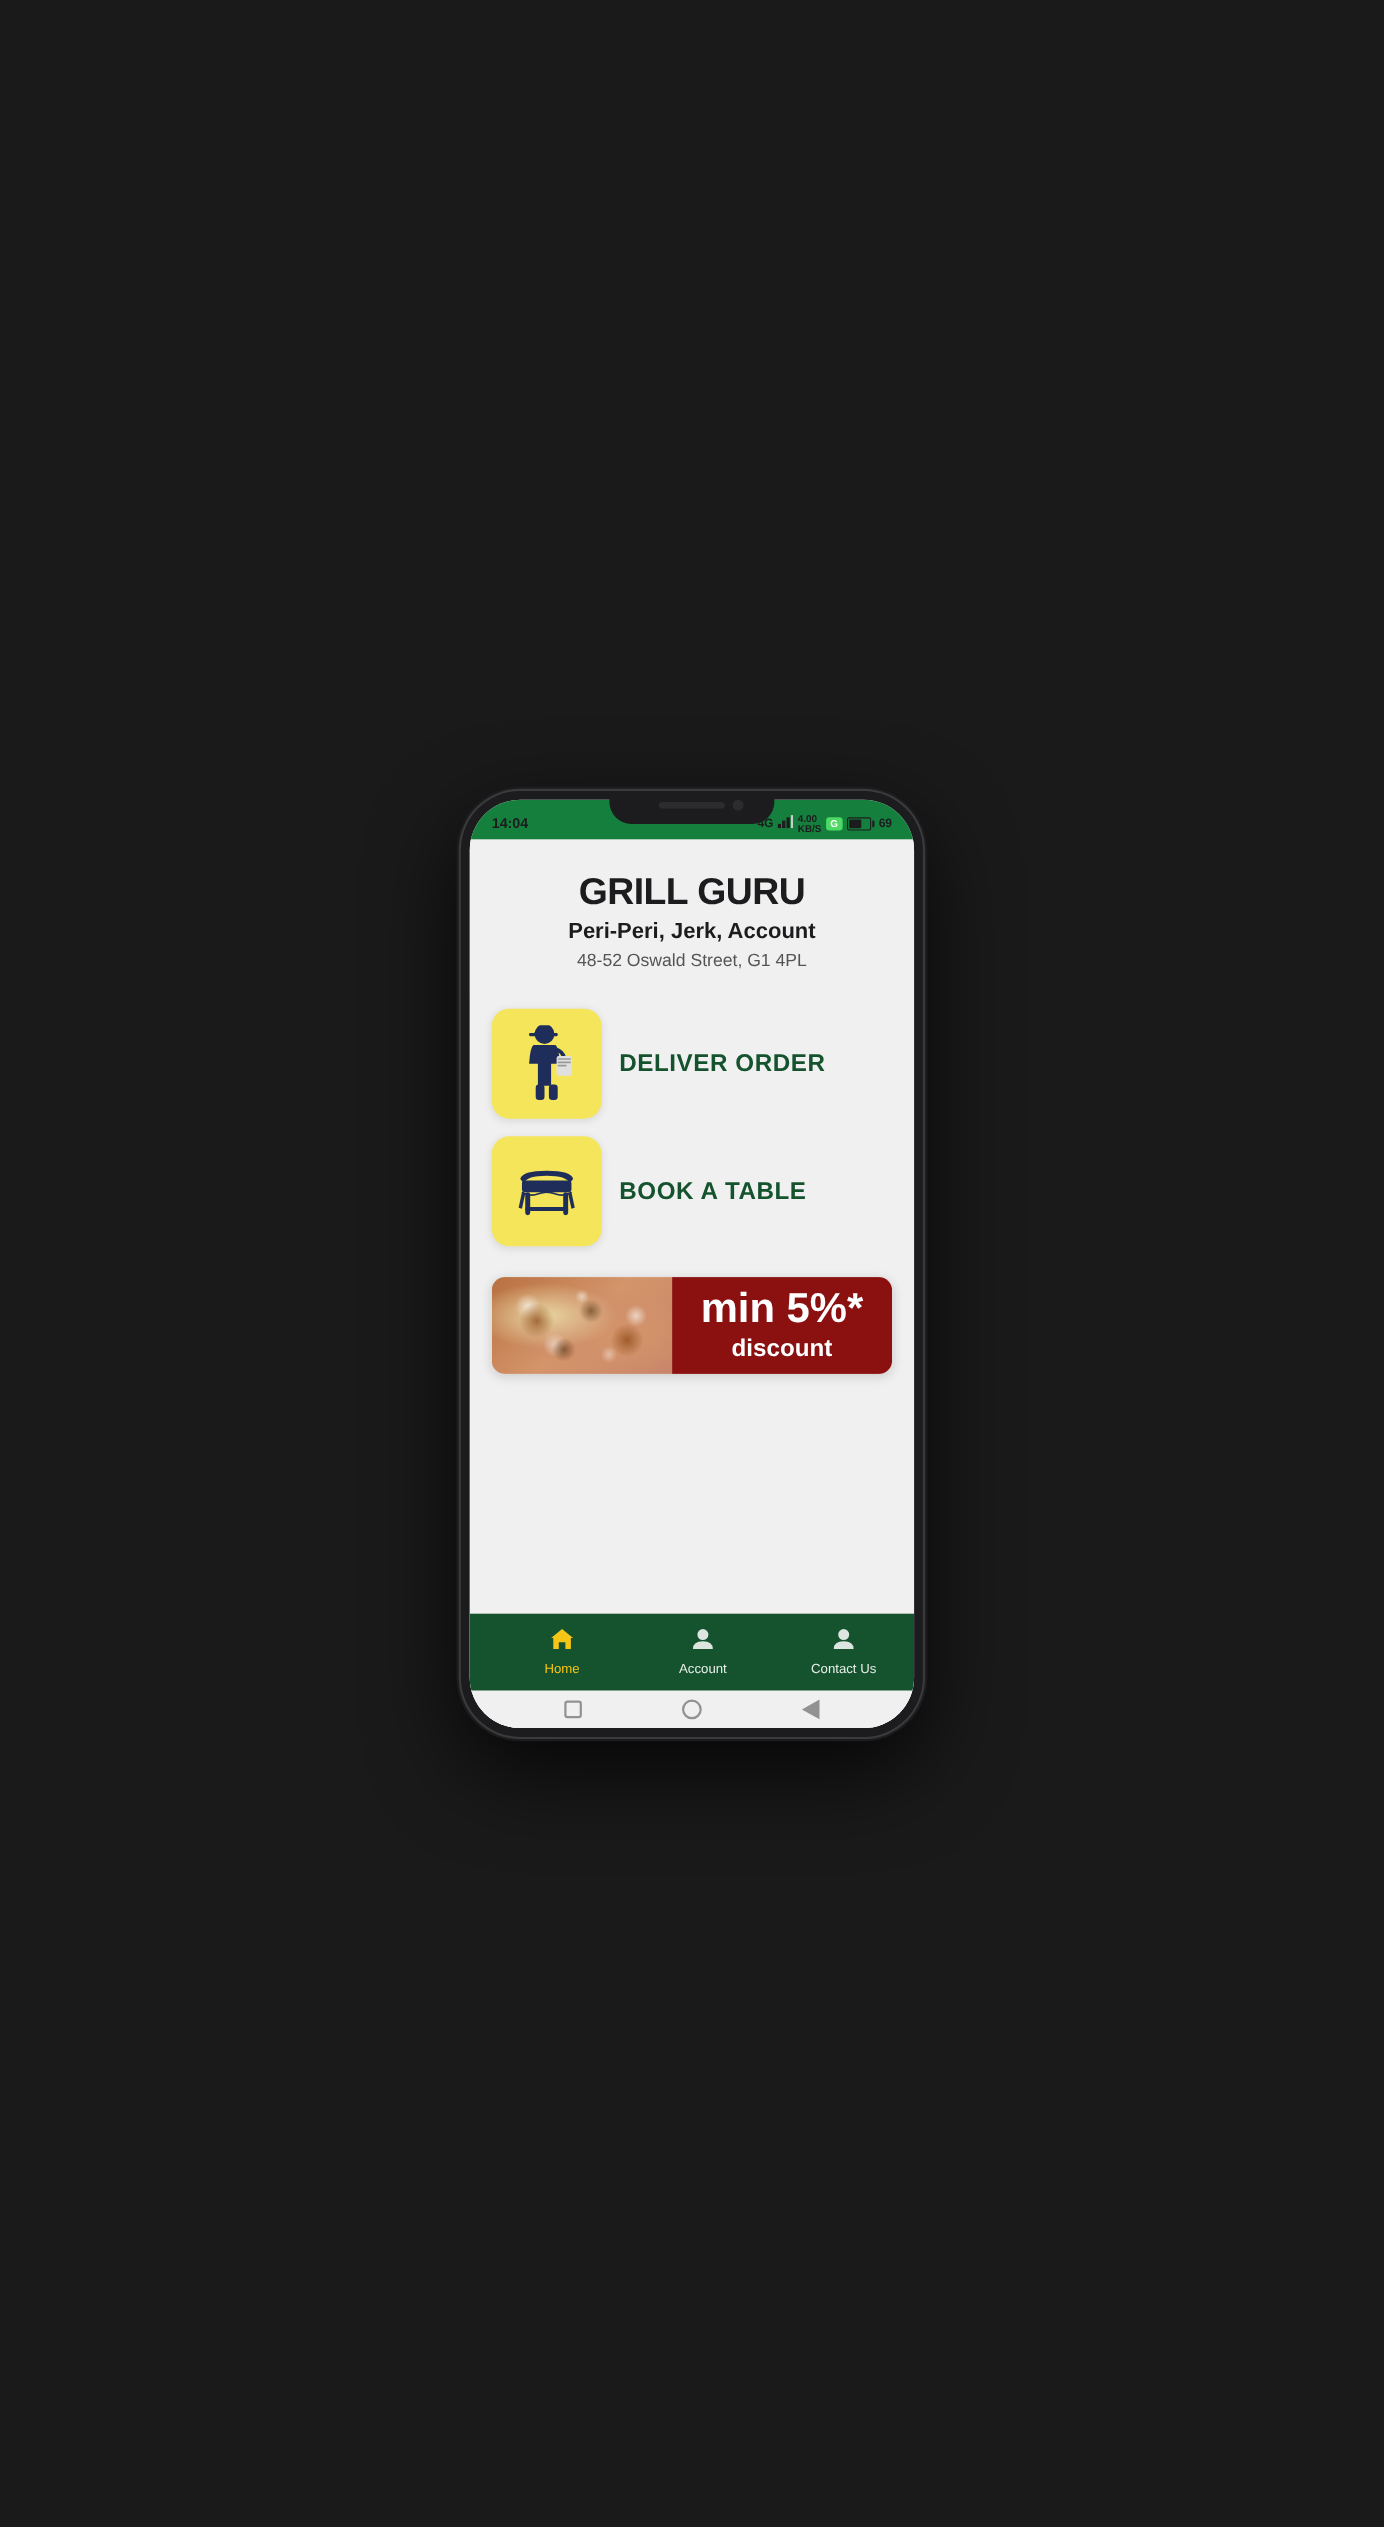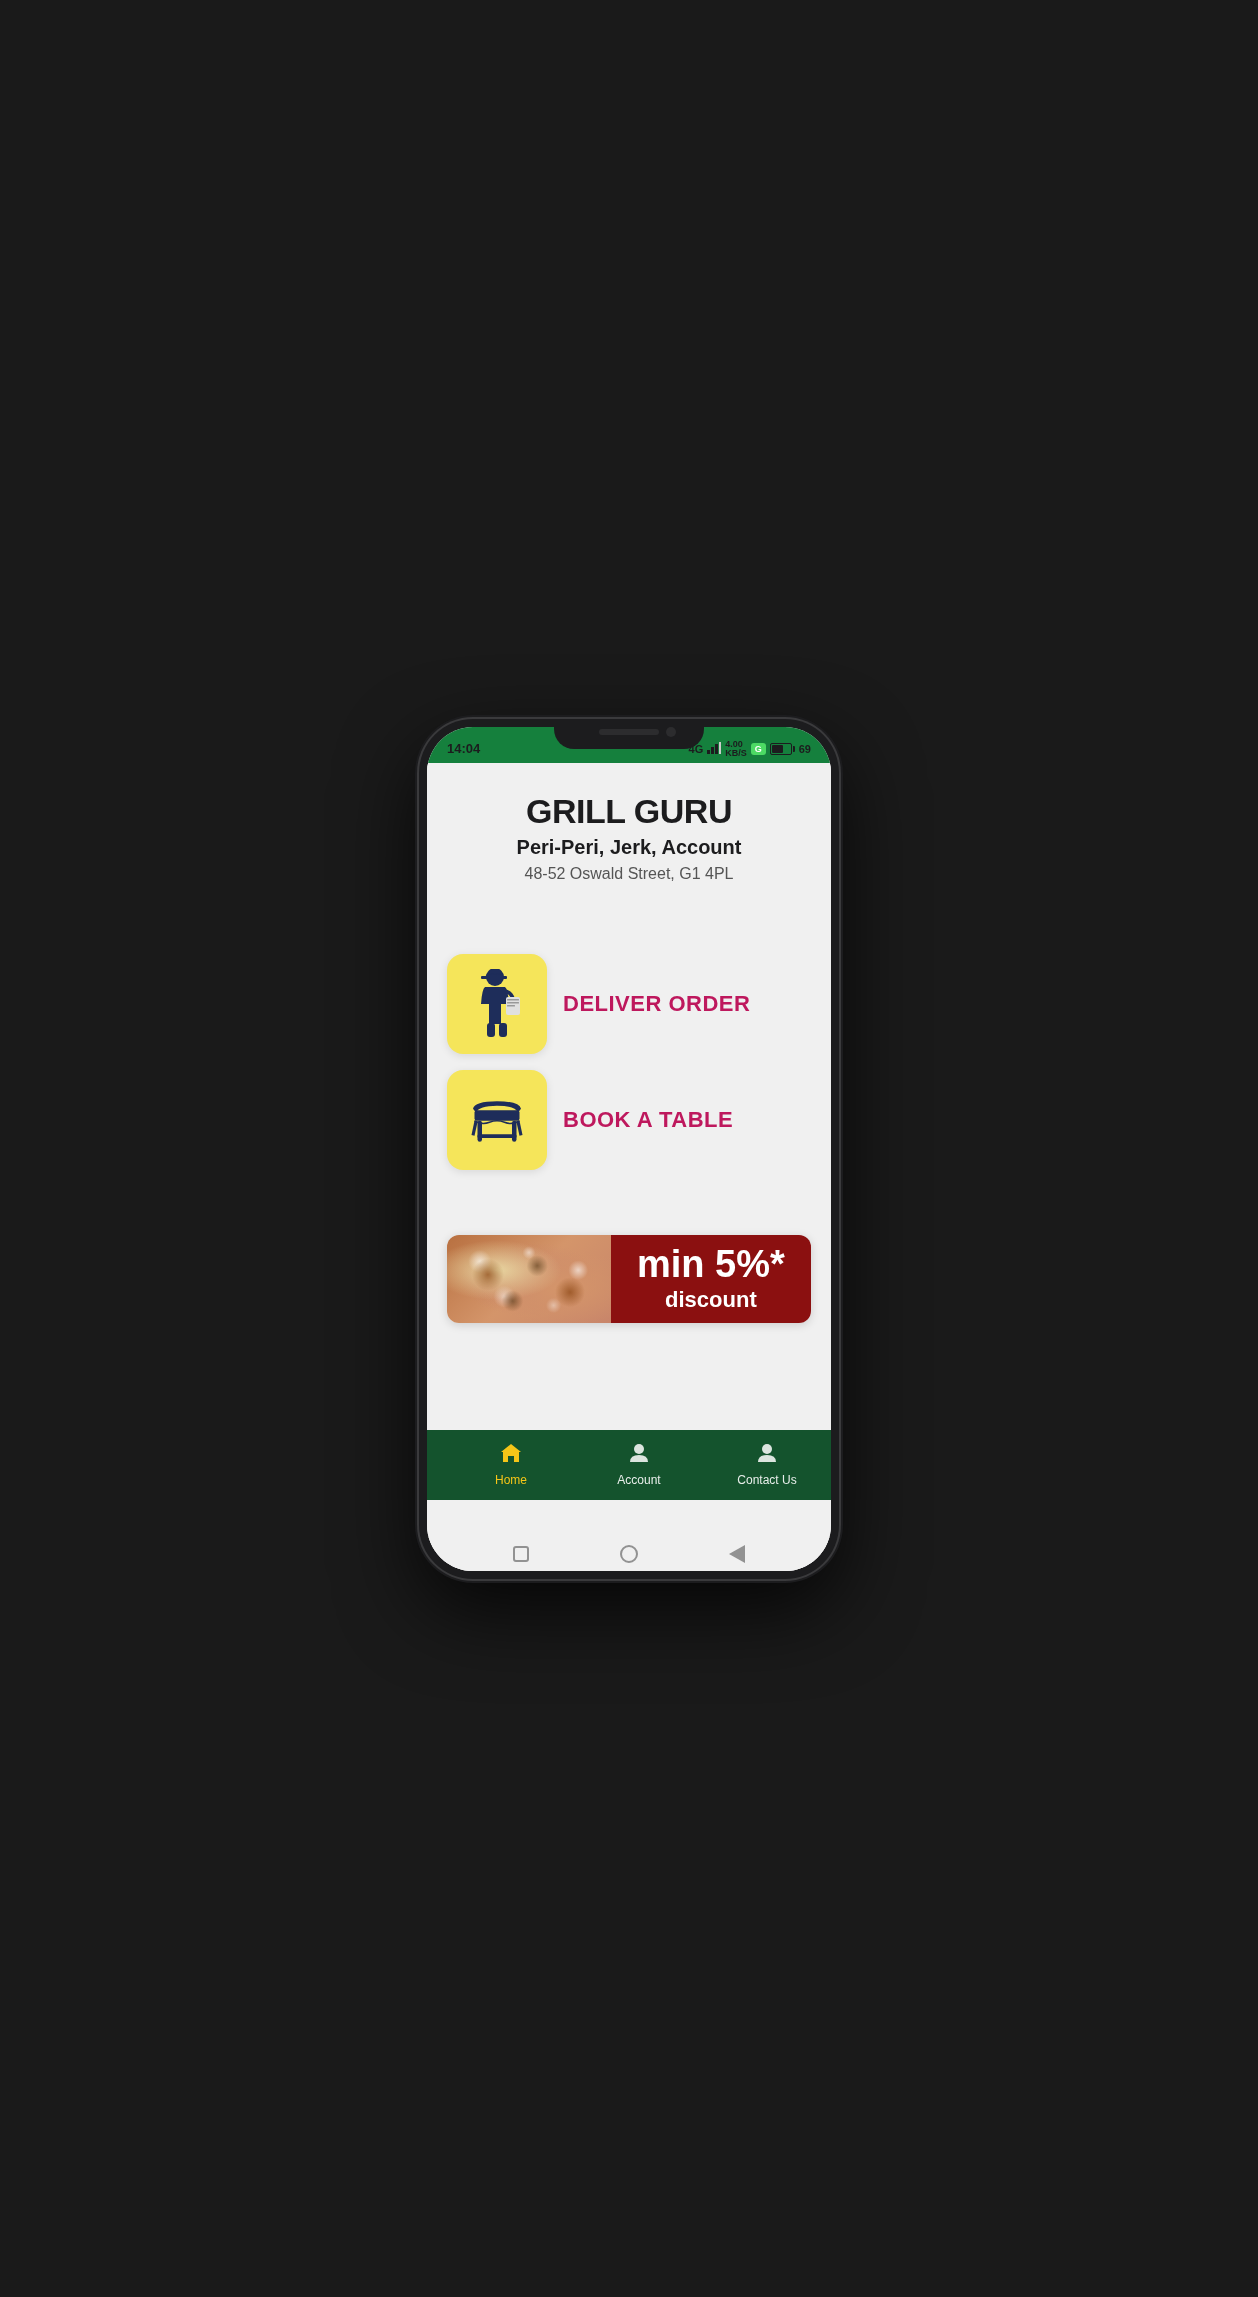--- a/index.html
+++ b/index.html
@@ -161,21 +161,20 @@
     }
 
     
     .app-content {
       height: calc(100% - 36px);
       overflow-y: auto;
       overflow-x: hidden;
       background: #f0f0f0;
       display: flex;
       flex-direction: column;
-      gap: 37px;
     }
 
     .app-content::-webkit-scrollbar { display: none; }
 
     
     .header-section {
       padding: 30px 20px 20px;
       text-align: center;
       background: #f0f0f0;
     }
@@ -232,21 +231,21 @@
     }
 
     .order-icon-box svg {
       width: 60px;
       height: 70px;
     }
 
     .order-label {
       font-size: 22px;
       font-weight: 900;
-      color: #be185d;
+      color: #14532d;
       letter-spacing: 0.5px;
     }
 
     
     .promo-banner {
       margin: 14px 20px;
       border-radius: 12px;
       overflow: hidden;
       display: flex;
       height: 88px;

